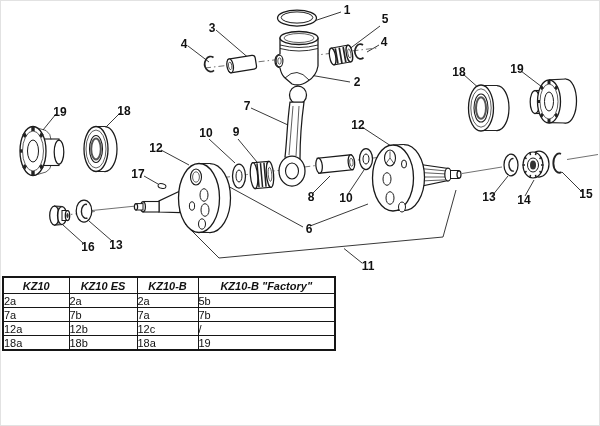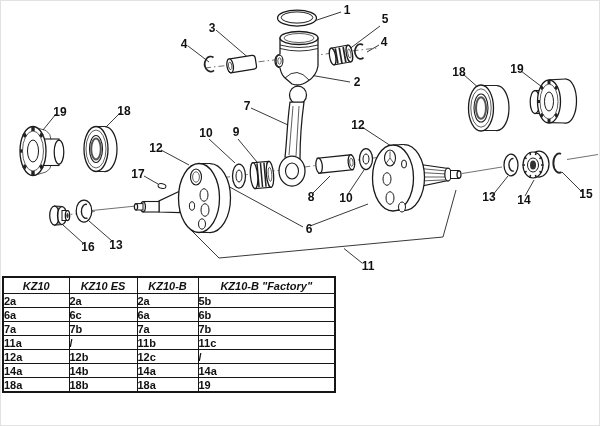--- a/index.html
+++ b/index.html
@@ -18,21 +18,21 @@
   svg text { font-family:"Liberation Sans", sans-serif; font-weight:bold; font-size:12px; fill:#111; }
   table.parts {
     position:absolute; left:2px; top:276px; border-collapse:collapse;
     table-layout:fixed; border:2px solid #161616; background:#fff;
   }
   table.parts th, table.parts td {
     border:1.4px solid #161616; vertical-align:middle;
     padding:0; font-size:11px; color:#111;
   }
   table.parts th { height:15px; font-style:italic; font-weight:bold; }
-  table.parts td { height:13px; font-weight:bold; }
+  table.parts td { height:13px; font-weight:normal; }
 </style>
 </head>
 <body>
 
 <div class="screen">
 
   <svg class="diagram" width="600" height="276" viewBox="0 0 600 276">
 
     <g>
       <path class="dash" d="M205,68 L377,48"></path>
@@ -343,48 +343,30 @@
       </tr>
     </thead>
     <tbody>
         <tr>
           <td>2a</td>
           <td>2a</td>
           <td>2a</td>
           <td>5b</td>
         </tr>
         <tr>
-          <td>6a</td>
-          <td>6c</td>
-          <td>6a</td>
-          <td>6b</td>
-        </tr>
-        <tr>
           <td>7a</td>
           <td>7b</td>
           <td>7a</td>
           <td>7b</td>
         </tr>
         <tr>
-          <td>11a</td>
-          <td>/</td>
-          <td>11b</td>
-          <td>11c</td>
-        </tr>
-        <tr>
           <td>12a</td>
           <td>12b</td>
           <td>12c</td>
           <td>/</td>
-        </tr>
-        <tr>
-          <td>14a</td>
-          <td>14b</td>
-          <td>14a</td>
-          <td>14a</td>
         </tr>
         <tr>
           <td>18a</td>
           <td>18b</td>
           <td>18a</td>
           <td>19</td>
         </tr>
       </tbody>
   </table>
 

